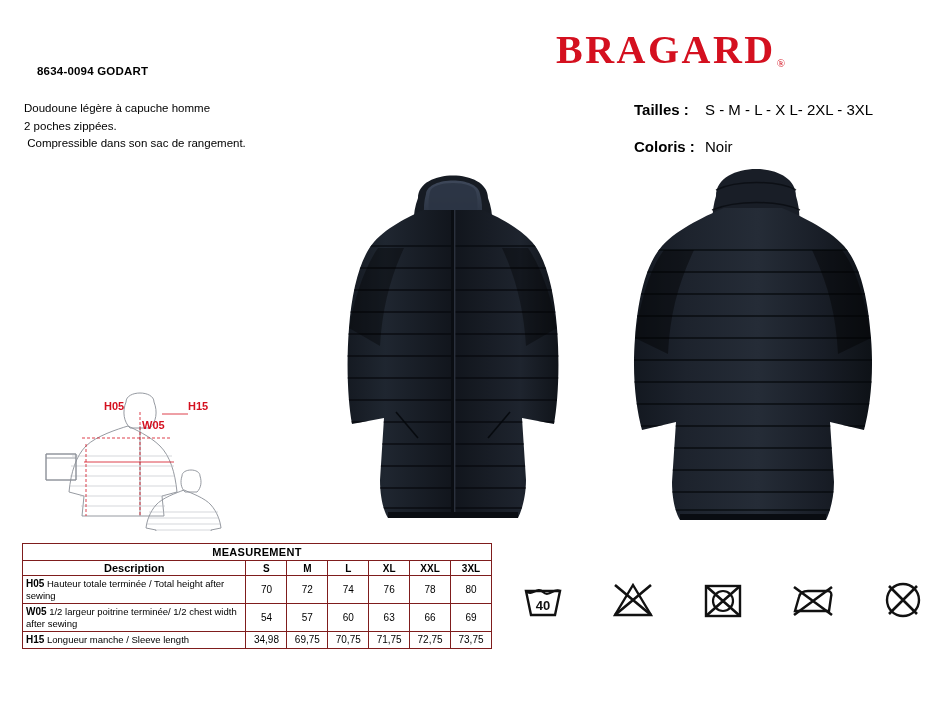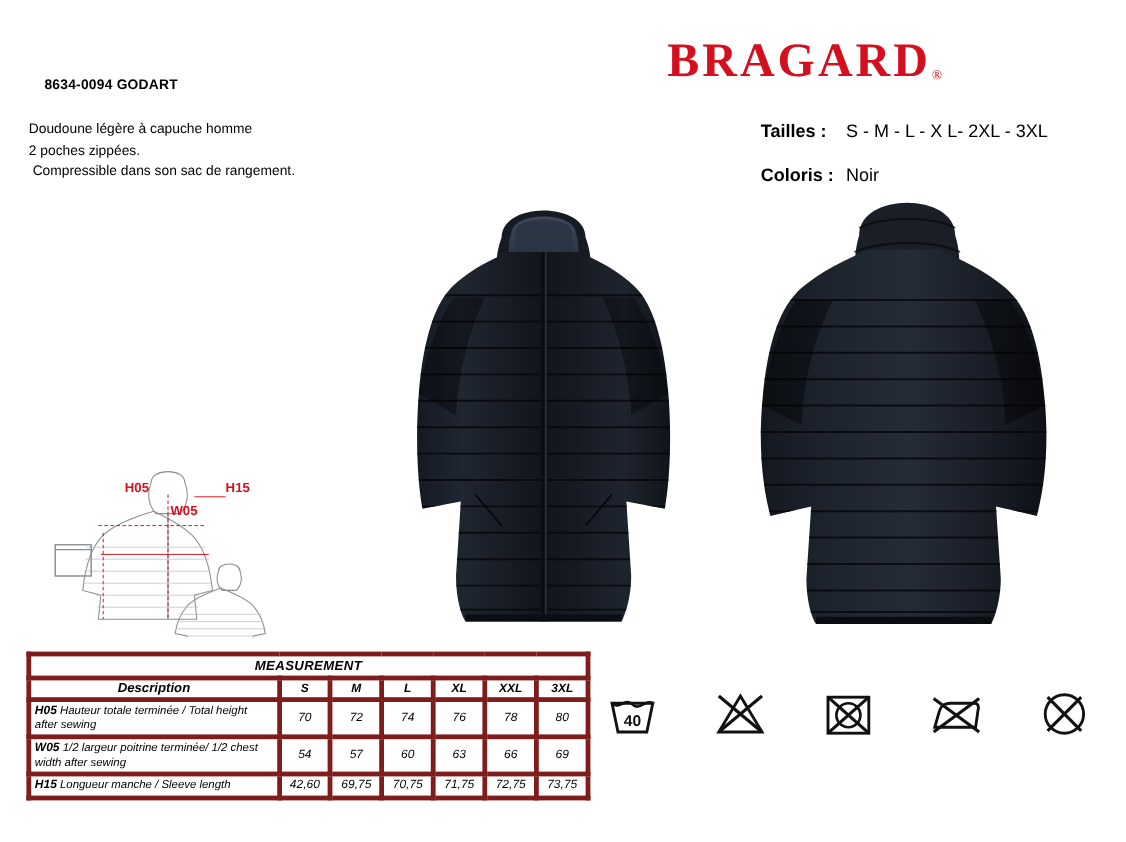--- a/index.html
+++ b/index.html
@@ -98,24 +98,23 @@
   
   #measurement-table {
     position: absolute;
     left: 22px;
     top: 543px;
     width: 470px;
     border-collapse: collapse;
     font-size: 9.5px;
   }
   #measurement-table td, #measurement-table th {
-    border: 4px solid #7f1d1d;
+    border: 1px solid #7f1d1d;
     padding: 1px 3px;
     vertical-align: middle;
-    font-style: italic;
   }
   #measurement-table .title-cell {
     text-align: center;
     font-weight: bold;
     font-size: 11px;
     letter-spacing: 0.3px;
     padding: 2px;
   }
   #measurement-table .desc-head {
     text-align: center;
@@ -136,25 +135,26 @@
   }
   #measurement-table .desc-cell b { font-size: 10px; }
   #measurement-table .val-cell {
     text-align: center;
     font-size: 10px;
   }
 
   
   #care-symbols {
     position: absolute;
-    left: 504px;
+    left: 520px;
     top: 572px;
     width: 400px;
     height: 56px;
     display: flex;
+    align-items: center;
     gap: 44px;
   }
   #care-symbols .care-item { width: 46px; height: 46px; }
 </style>
 </head>
 <body>
 
 <div id="brand-logo">
   <span class="brand-text">BRAGARD</span>
   <span class="brand-reg">®</span>
@@ -380,21 +380,21 @@
       <td class="val-cell">54</td>
       <td class="val-cell">57</td>
       <td class="val-cell">60</td>
       <td class="val-cell">63</td>
       <td class="val-cell">66</td>
       <td class="val-cell">69</td>
     </tr>
 
     <tr>
       <td class="desc-cell"><b>H15</b><span> Longueur manche / Sleeve length</span></td>
-      <td class="val-cell">42,60</td>
+      <td class="val-cell">34,98</td>
       <td class="val-cell">69,75</td>
       <td class="val-cell">70,75</td>
       <td class="val-cell">71,75</td>
       <td class="val-cell">72,75</td>
       <td class="val-cell">73,75</td>
     </tr>
   </tbody>
 </table>
 
 <div id="care-symbols">

